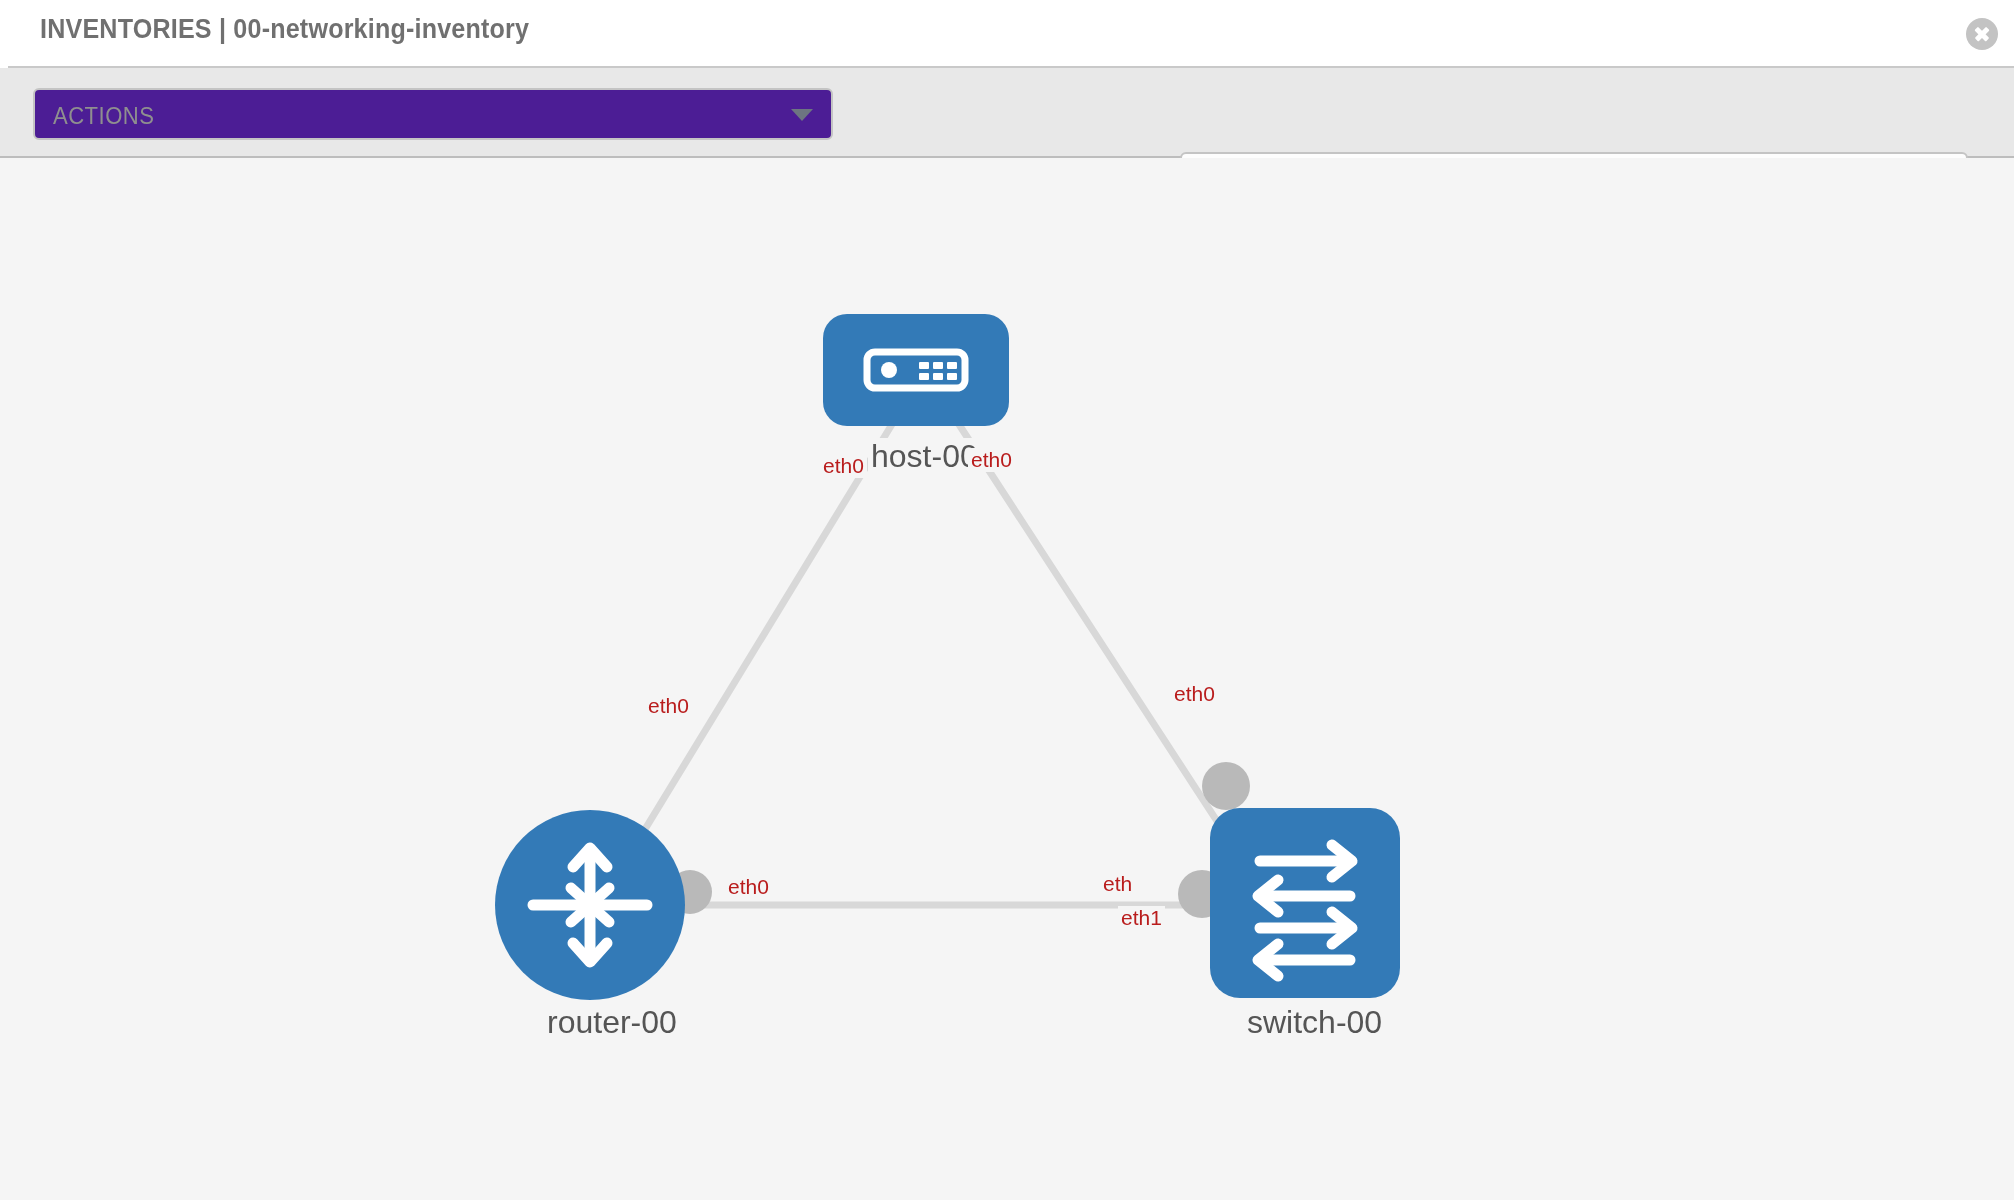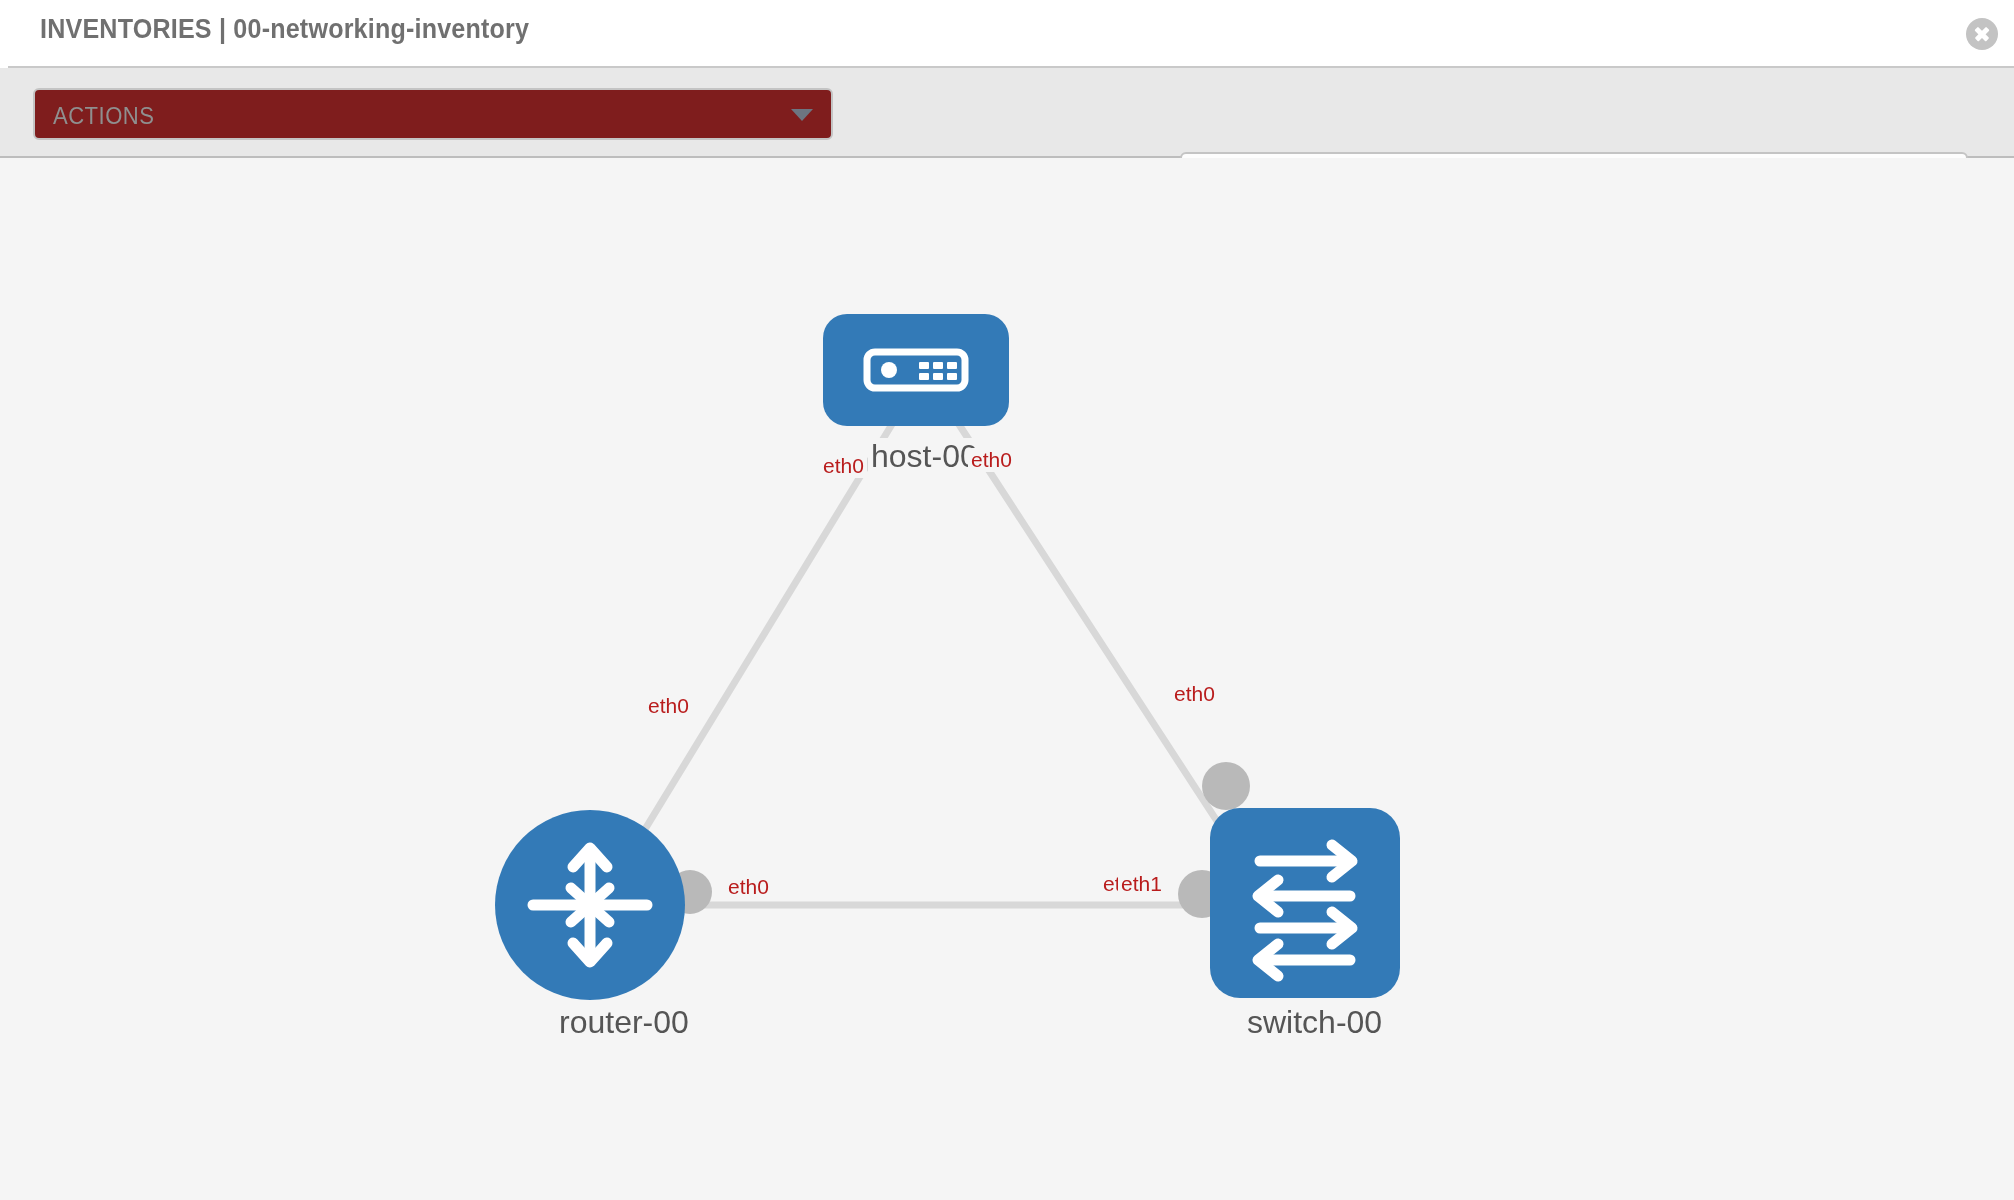--- a/index.html
+++ b/index.html
@@ -71,21 +71,21 @@
     background: #e8e8e8;
     border-bottom: 2px solid #bdbdbd;
     box-sizing: border-box;
   }
   .actions-select {
     position: absolute;
     left: 33px;
     top: 20px;
     width: 800px;
     height: 52px;
-    background: #7f1d1d;
+    background: #4c1d95;
     border: 2px solid #c4c4c4;
     border-radius: 6px;
     box-sizing: border-box;
     cursor: pointer;
   }
   .actions-select .sel-label {
     position: absolute;
     left: 18px;
     top: 12px;
     font-size: 24px;
@@ -288,22 +288,22 @@
         <line x1="140" y1="152" x2="50" y2="152"></line>
         <polyline points="68,136 48,152 68,168"></polyline>
       </g>
     </svg>
   </div>
 
   <div class="node-label label-node" style="left:868px; top:280px;">host-00</div>
   <div class="node-label label-iface" style="left:820px; top:296px;">eth0</div>
   <div class="node-label label-iface" style="left:968px; top:290px;">eth0</div>
 
-  <div class="node-label label-node" style="left:556px; top:846px;">router-00</div>
+  <div class="node-label label-node" style="left:544px; top:846px;">router-00</div>
   <div class="node-label label-iface" style="left:645px; top:536px;">eth0</div>
   <div class="node-label label-iface" style="left:725px; top:717px;">eth0</div>
 
   <div class="node-label label-node" style="left:1244px; top:846px;text-align:center;">switch-00</div>
   <div class="node-label label-iface" style="left:1171px; top:524px;">eth0</div>
   <div class="node-label label-iface" style="left:1100px; top:714px;">eth</div>
-  <div class="node-label label-iface" style="left:1118px; top:714px;">eth1</div>
+  <div class="node-label label-iface" style="left:1118px; top:748px;">eth1</div>
 
 </div>
 
 </body></html>

